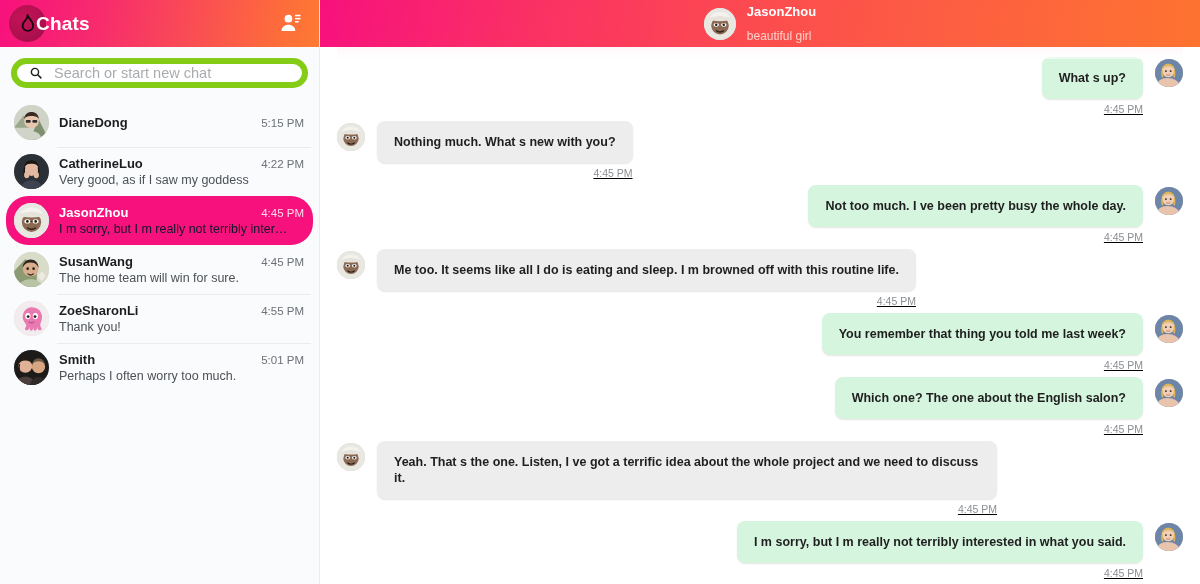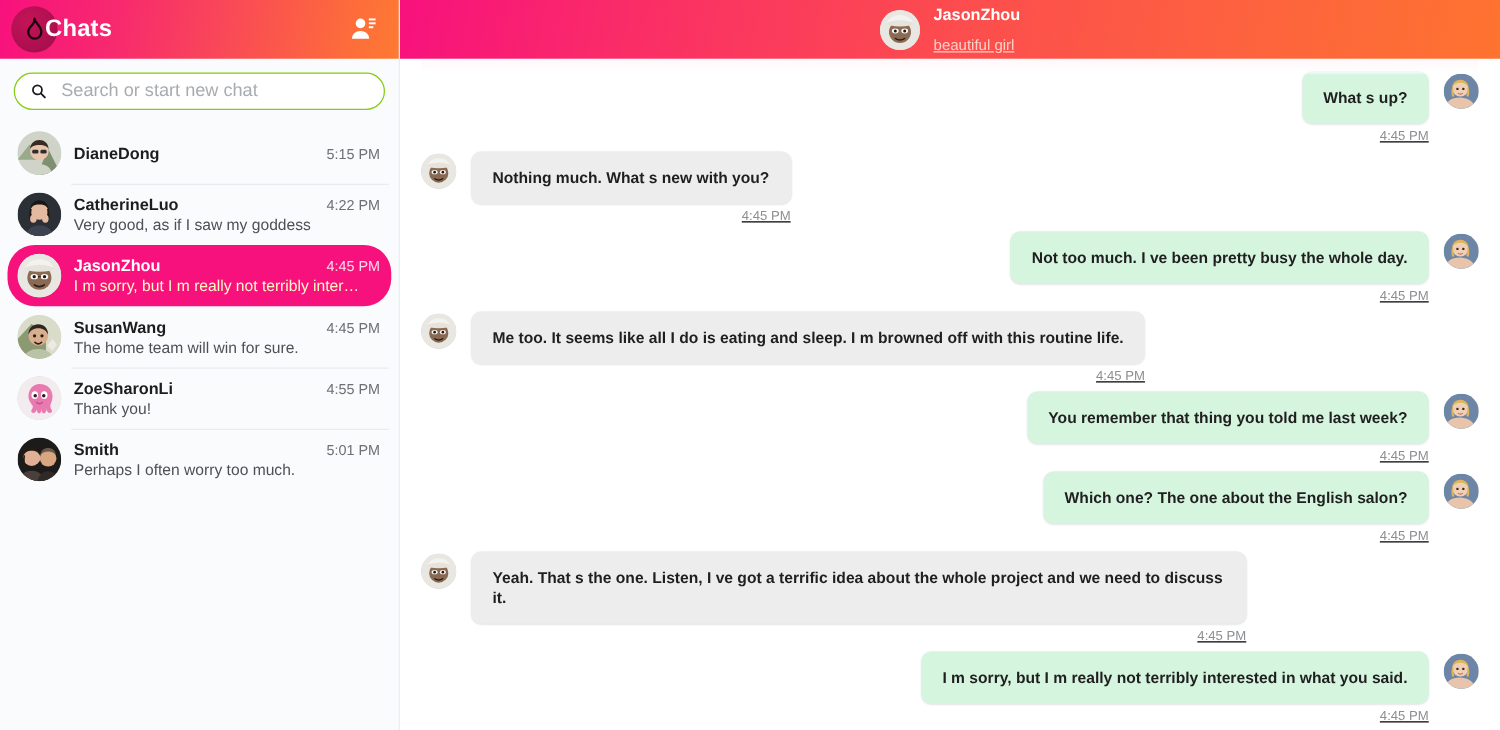--- a/index.html
+++ b/index.html
@@ -69,21 +69,21 @@
     justify-content: center;
     flex: 0 0 30px;
     cursor: pointer;
   }
   .add-contact-btn svg { width: 25px; height: 25px; display: block; }
 
   
   .search-wrap { padding: 11px 11px 9px 11px; }
   .search-box {
     height: 30px;
-    border: 1px solid #84cc16;
+    border: 6px solid #84cc16;
     border-radius: 16px;
     background: #ffffff;
     display: flex;
     align-items: center;
     padding: 0 12px;
   }
   .search-box svg { width: 14px; height: 14px; flex: 0 0 14px; }
   .search-input {
     border: none;
     outline: none;
@@ -152,21 +152,21 @@
   .chat-preview {
     font-size: 12.5px;
     color: #4d5155;
     white-space: nowrap;
     overflow: hidden;
     text-overflow: ellipsis;
     margin-top: 2px;
   }
   .chat-item.active .chat-name { color: #ffffff; }
   .chat-item.active .chat-time { color: #ffd9e9; }
-  .chat-item.active .chat-preview { color: #fef9c3; }
+  .chat-item.active .chat-preview { color: #0f172a; }
 
   
   .chat-panel {
     flex: 1;
     height: 584px;
     display: flex;
     flex-direction: column;
     background: #ffffff;
     position: relative;
   }
@@ -193,21 +193,20 @@
     color: #ffffff;
     font-size: 13px;
     font-weight: bold;
     line-height: 15px;
   }
   .chat-header-status {
     color: #ffd0c6;
     font-size: 12px;
     line-height: 15px;
     margin-top: 10px;
-    text-decoration: underline;
   }
 
   
   .messages {
     flex: 1;
     overflow: hidden;
     padding: 10px 17px 0 17px;
     position: relative;
     text-decoration: underline;
   }

